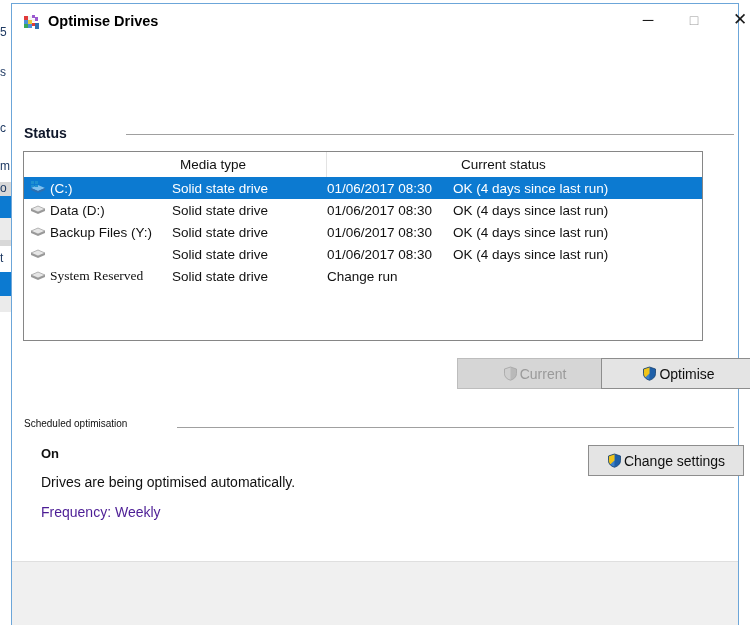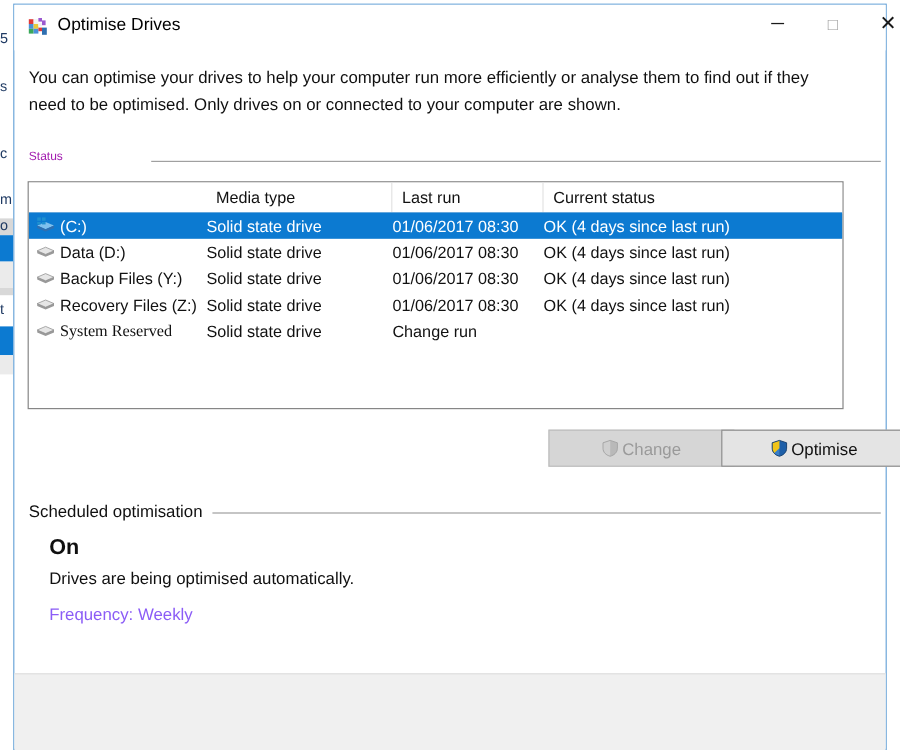--- a/index.html
+++ b/index.html
@@ -81,21 +81,21 @@
     left: 11px;
     top: 10px;
     width: 17px;
     height: 17px;
   }
   #title-text {
     position: absolute;
     left: 36px;
     top: 9px;
     font-size: 14.5px;
-    font-weight: normal;
+    font-weight: bold;
     color: #000000;
     letter-spacing: 0px;
   }
   .caption-btn {
     position: absolute;
     top: 0;
     width: 46px;
     height: 31px;
     background: transparent;
     border: none;
@@ -125,22 +125,23 @@
     font-size: 14px;
     line-height: 23px;
     color: #101010;
   }
 
   
   #status-group-label {
     position: absolute;
     left: 12px;
     top: 121px;
-    font-size: 10px;
-    color: #a21caf;
+    font-size: 14px;
+    color: #0f172a;
+    font-weight: bold;
   }
   #status-group-line {
     position: absolute;
     left: 114px;
     top: 130px;
     width: 608px;
     height: 1px;
     background: #a0a0a0;
   }
 
@@ -253,53 +254,53 @@
     height: 15px;
     margin-right: 2px;
     flex: 0 0 auto;
   }
 
   
   #sched-group-label {
     position: absolute;
     left: 12px;
     top: 414px;
-    font-size: 14px;
+    font-size: 10px;
     color: #101010;
   }
   #sched-group-line {
     position: absolute;
     left: 165px;
     top: 423px;
     width: 557px;
     height: 1px;
     background: #a0a0a0;
   }
   #sched-on {
     position: absolute;
     left: 29px;
     top: 442px;
-    font-size: 18px;
+    font-size: 13px;
     font-weight: bold;
     color: #101010;
     text-align: right;
   }
   #sched-desc {
     position: absolute;
     left: 29px;
     top: 470px;
     font-size: 14px;
     color: #101010;
   }
   #sched-freq {
     position: absolute;
     left: 29px;
     top: 500px;
     font-size: 14px;
-    color: #8b5cf6;
+    color: #4c1d95;
   }
 
   
   #footer {
     position: absolute;
     left: 0;
     top: 557px;
     width: 726px;
     height: 63px;
     background: #f0f0f0;
@@ -350,30 +351,28 @@
       <span class="cap-glyph">─</span>
     </button>
     <button class="caption-btn" id="btn-maximize">
       <span class="cap-glyph" style="color:#9a9a9a;font-size:14px;">□</span>
     </button>
     <button class="caption-btn" id="btn-close">
       <span class="cap-glyph" style="font-size:17px;">✕</span>
     </button>
   </div>
 
-  <div id="description">You can optimise your drives to help your computer run more efficiently or analyse them to find out if they need to be optimised. Only drives on or connected to your computer are shown.</div>
 
   <div id="status-group-label">Status</div>
   <div id="status-group-line"></div>
 
   <div id="listview">
 
     <div id="lv-header">
       <div class="lv-col-head" style="left:148px;width:155px;">Media type</div>
-      <div class="lv-col-head" style="left:303px;width:126px;">Last run</div>
       <div class="lv-col-head" style="left:429px;width:249px;border-right:none;">Current status</div>
     </div>
 
     <div id="lv-body">
 
       <div class="lv-row selected" style="top:0px;">
         <span class="drive-icon">
           <svg width="16" height="14" viewBox="0 0 16 14">
             <path d="M1 7 L8 4 L15 7 L8 10 Z" fill="#7ec0ee"></path>
             <path d="M1 7 L1 9 L8 12 L15 9 L15 7 L8 10 Z" fill="#2f6fb0"></path>
@@ -418,21 +417,20 @@
       </div>
 
       <div class="lv-row" style="top:66px;">
         <span class="drive-icon">
           <svg width="16" height="14" viewBox="0 0 16 14">
             <path d="M1 6 L8 3 L15 6 L8 9 Z" fill="#e6e6e6"></path>
             <path d="M1 6 L1 8 L8 11 L15 8 L15 6 L8 9 Z" fill="#9a9a9a"></path>
             <path d="M1 6 L8 3 L15 6 L8 9 Z" fill="none" stroke="#8a8a8a" stroke-width="0.6"></path>
           </svg>
         </span>
-        <span class="lv-cell" style="left:26px;">Recovery Files (Z:)</span>
         <span class="lv-cell" style="left:148px;">Solid state drive</span>
         <span class="lv-cell" style="left:303px;">01/06/2017 08:30</span>
         <span class="lv-cell" style="left:429px;">OK (4 days since last run)</span>
       </div>
 
       <div class="lv-row" style="top:88px;">
         <span class="drive-icon">
           <svg width="16" height="14" viewBox="0 0 16 14">
             <path d="M1 6 L8 3 L15 6 L8 9 Z" fill="#e6e6e6"></path>
             <path d="M1 6 L1 8 L8 11 L15 8 L15 6 L8 9 Z" fill="#9a9a9a"></path>
@@ -448,39 +446,50 @@
   </div>
 
   <button class="btn disabled" id="btn-analyse">
     <span class="shield">
       <svg width="15" height="15" viewBox="0 0 15 15">
         <path d="M7.5 1 L13.5 3 L13.5 7.5 C13.5 11 10.8 13.3 7.5 14.2 C4.2 13.3 1.5 11 1.5 7.5 L1.5 3 Z" fill="#b9b9b9"></path>
         <path d="M7.5 1 L7.5 14.2 C4.2 13.3 1.5 11 1.5 7.5 L1.5 3 Z" fill="#cfcfcf"></path>
         <path d="M7.5 1 L13.5 3 L13.5 7.5 C13.5 11 10.8 13.3 7.5 14.2 C4.2 13.3 1.5 11 1.5 7.5 L1.5 3 Z" fill="none" stroke="#a5a5a5" stroke-width="0.8"></path>
       </svg>
     </span>
-    <span>Change</span>
+    <span>Current</span>
   </button>
 
   <button class="btn" id="btn-optimise">
     <span class="shield">
       <svg width="15" height="15" viewBox="0 0 15 15">
         <path d="M7.5 1 L13.5 3 L13.5 7.5 C13.5 11 10.8 13.3 7.5 14.2 C4.2 13.3 1.5 11 1.5 7.5 L1.5 3 Z" fill="#1e5fa8"></path>
         <path d="M7.5 1 L7.5 14.2 C4.2 13.3 1.5 11 1.5 7.5 L1.5 3 Z" fill="#3a7fc8"></path>
         <path d="M7.5 1 L1.5 3 L1.5 7.5 C1.5 9.2 2.2 10.6 3.2 11.6 L7.5 7.5 Z" fill="#f0c419"></path>
         <path d="M7.5 1 L13.5 3 L13.5 7.5 C13.5 11 10.8 13.3 7.5 14.2 C4.2 13.3 1.5 11 1.5 7.5 L1.5 3 Z" fill="none" stroke="#17406f" stroke-width="0.8"></path>
       </svg>
     </span>
     <span>Optimise</span>
   </button>
 
   <div id="sched-group-label">Scheduled optimisation</div>
   <div id="sched-group-line"></div>
   <div id="sched-on">On</div>
   <div id="sched-desc">Drives are being optimised automatically.</div>
   <div id="sched-freq">Frequency: Weekly</div>
 
+  <button class="btn" id="btn-change-settings">
+    <span class="shield">
+      <svg width="15" height="15" viewBox="0 0 15 15">
+        <path d="M7.5 1 L13.5 3 L13.5 7.5 C13.5 11 10.8 13.3 7.5 14.2 C4.2 13.3 1.5 11 1.5 7.5 L1.5 3 Z" fill="#1e5fa8"></path>
+        <path d="M7.5 1 L7.5 14.2 C4.2 13.3 1.5 11 1.5 7.5 L1.5 3 Z" fill="#3a7fc8"></path>
+        <path d="M7.5 1 L1.5 3 L1.5 7.5 C1.5 9.2 2.2 10.6 3.2 11.6 L7.5 7.5 Z" fill="#f0c419"></path>
+        <path d="M7.5 1 L13.5 3 L13.5 7.5 C13.5 11 10.8 13.3 7.5 14.2 C4.2 13.3 1.5 11 1.5 7.5 L1.5 3 Z" fill="none" stroke="#17406f" stroke-width="0.8"></path>
+      </svg>
+    </span>
+    <span>Change settings</span>
+  </button>
 
   <div id="footer">
     
   </div>
 
 </div>
 
 </body></html>

